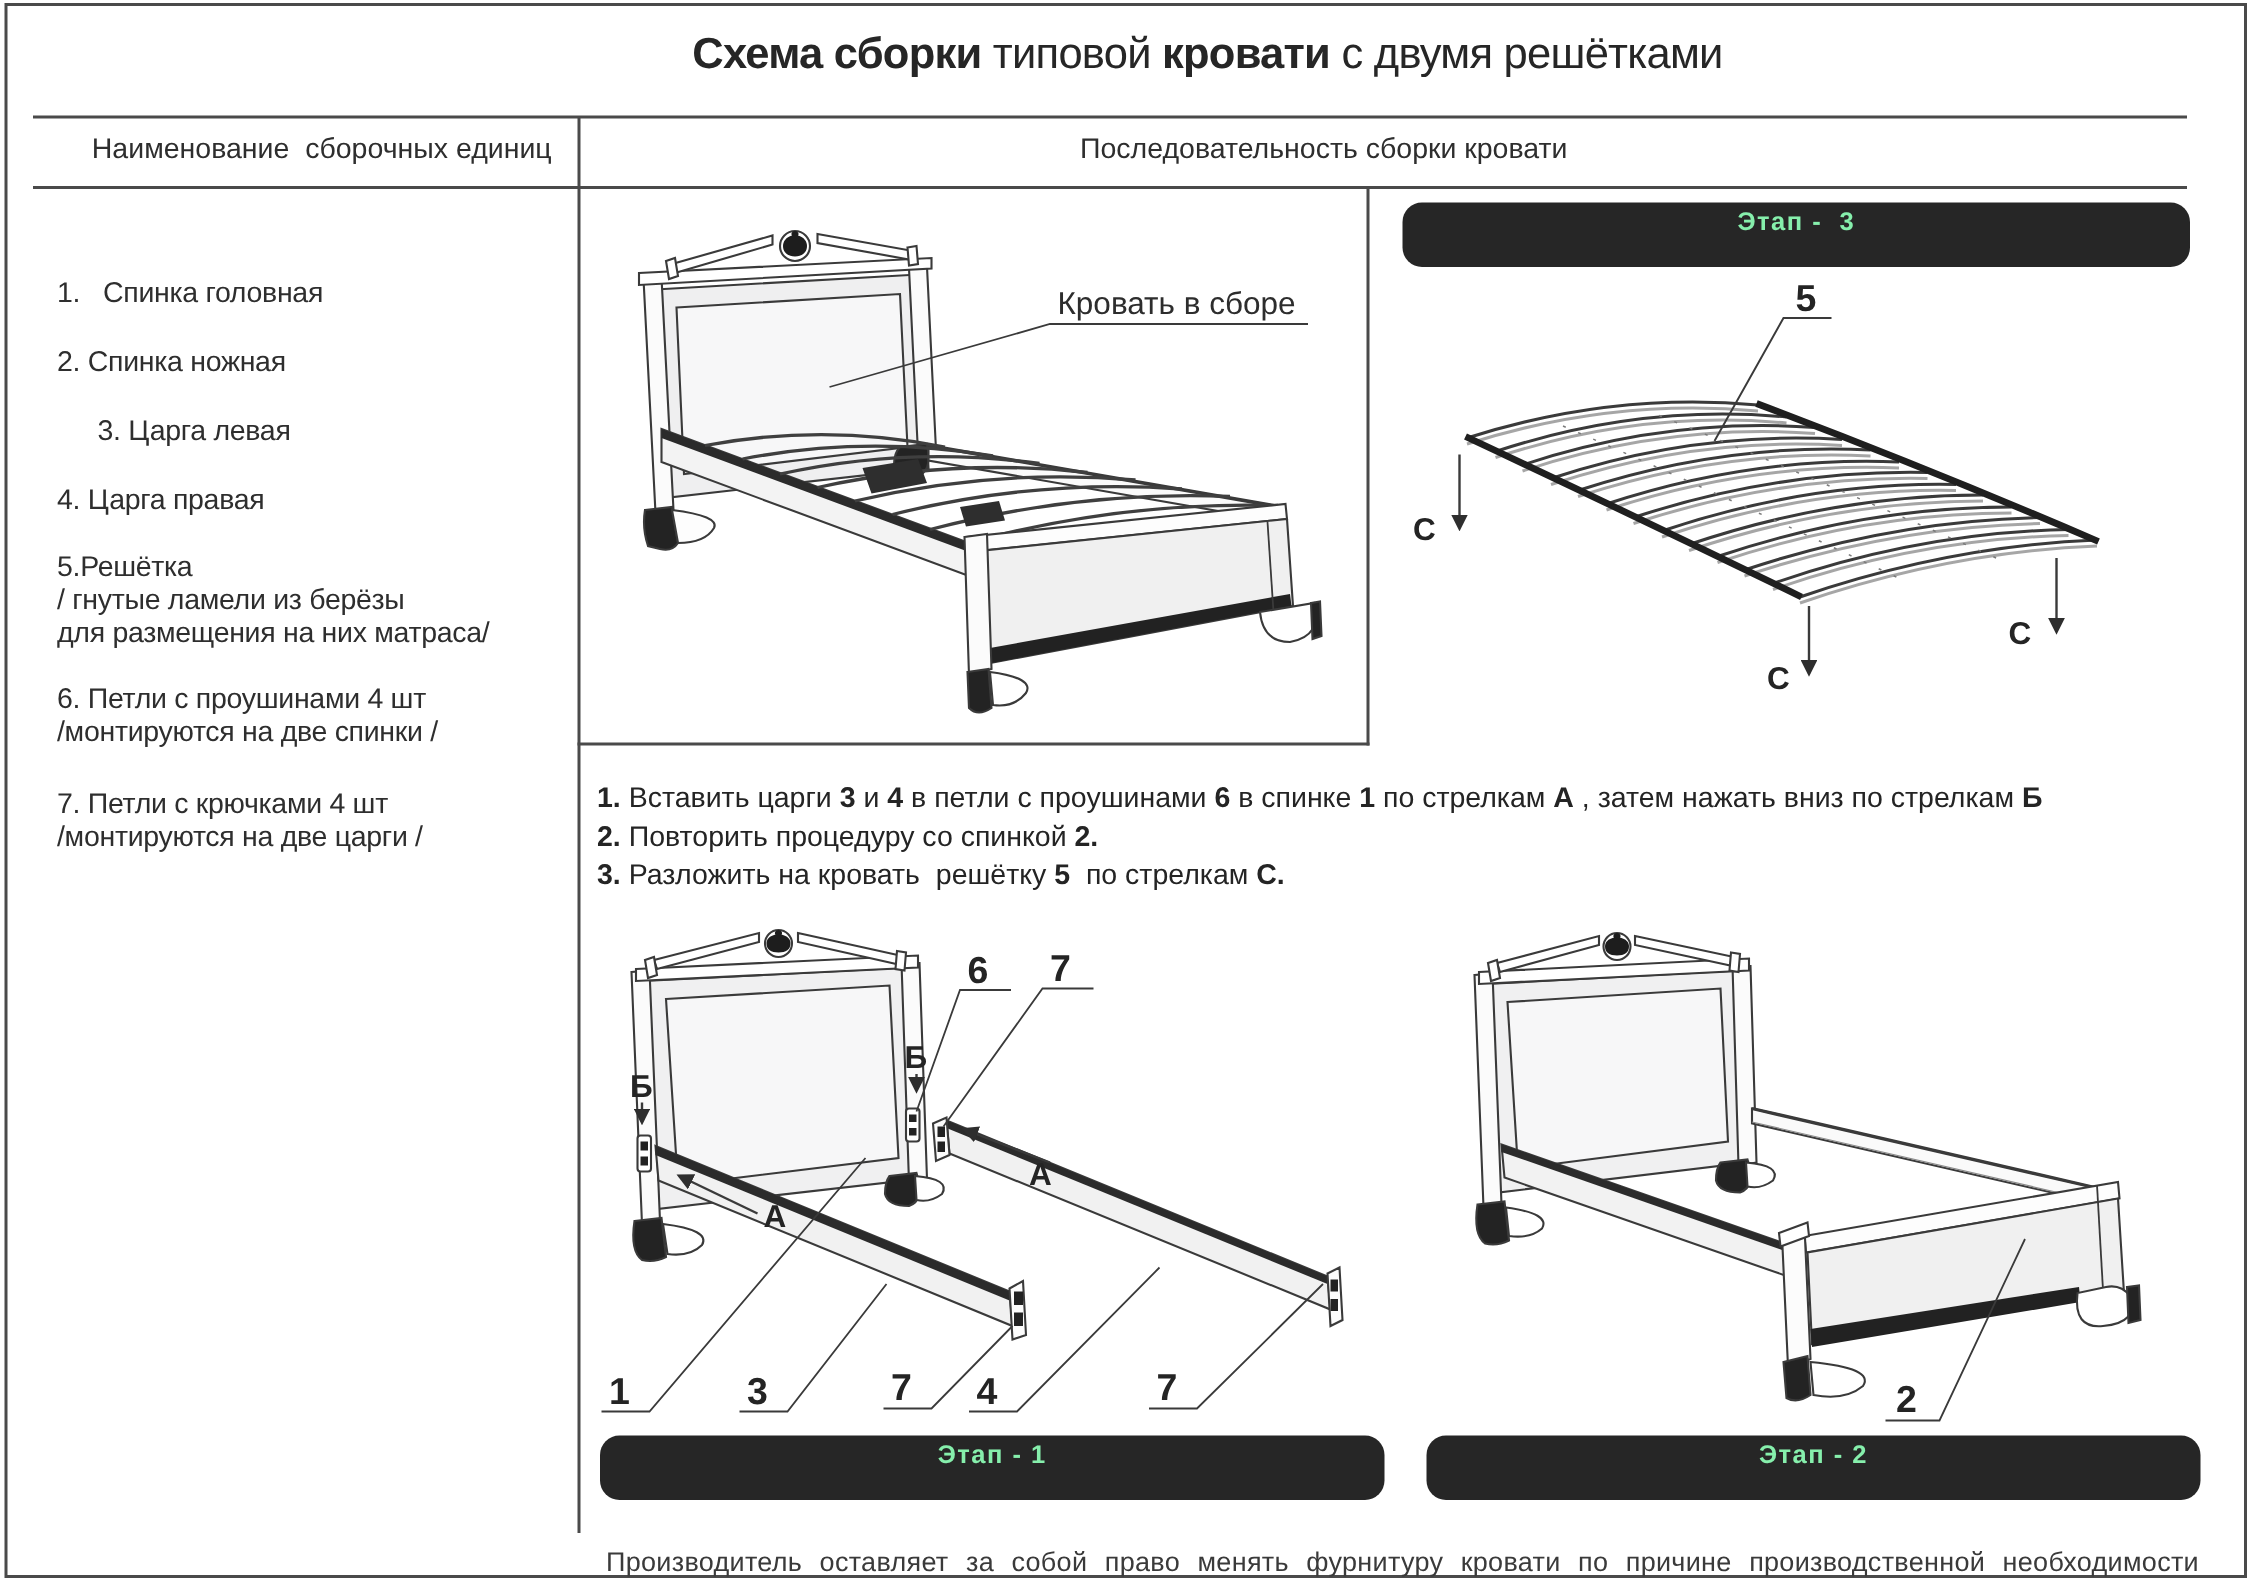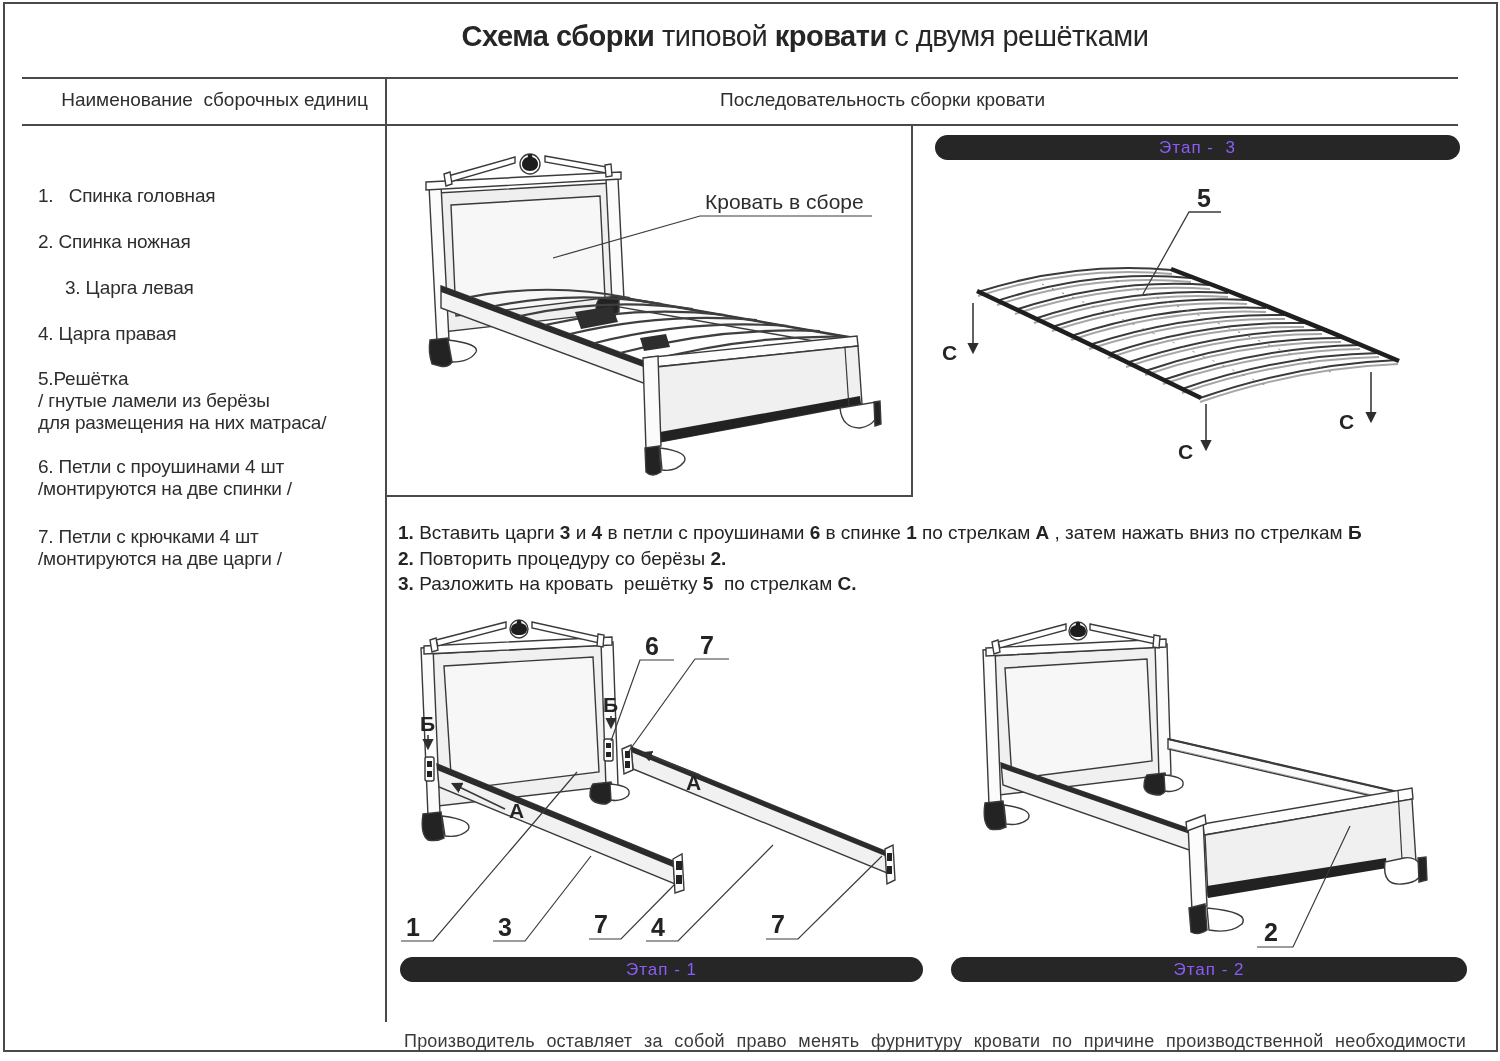--- a/index.html
+++ b/index.html
@@ -6,22 +6,22 @@
   #page{position:relative;width:1500px;height:1061px;background:#fff;overflow:hidden;
         font-family:"Liberation Sans", sans-serif;color:#2d2d2d;}
   .abs{position:absolute;}
   .pageborder{left:3px;top:2px;width:1491px;height:1046px;border:2px solid #4a4a4a;}
   .hline{background:#4a4a4a;height:2px;}
   .vline{background:#4a4a4a;width:2px;}
   .title{left:120px;top:20px;right:10px;text-align:center;font-size:29px;letter-spacing:-0.5px;color:#262626;white-space:pre-wrap;}
   .title .b{font-weight:bold;}
   .colhead{top:89px;font-size:19px;text-align:center;color:#2e2e2e;white-space:pre-wrap;}
   .parts-item{left:38px;font-size:19px;line-height:22px;white-space:pre-wrap;letter-spacing:-0.2px;color:#2e2e2e;}
-  .banner{height:25px;background:#262626;border-radius:13px;color:#8b5cf6;
-          font-size:17px;font-weight:normal;text-align:center;line-height:25px;
+  .banner{height:43px;background:#262626;border-radius:13px;color:#86efac;
+          font-size:17px;font-weight:bold;text-align:center;line-height:25px;
           letter-spacing:1px;white-space:pre-wrap;}
   .instr{left:398px;top:520px;width:1075px;font-size:19px;line-height:25.5px;color:#242424;}
   .instr span{white-space:pre-wrap;}
   .instr .b{font-weight:bold;}
   .disclaimer{left:404px;top:999px;width:1062px;font-size:18px;color:#3a3a3a;
               text-align:justify;text-align-last:justify;letter-spacing:0.2px;margin-top:32px;}
   svg{position:absolute;overflow:visible;}
   svg text{font-family:"Liberation Sans", sans-serif;}
   .lbl{font-weight:bold;font-size:25px;fill:#242424;}
   .arr{font-weight:bold;font-size:21px;fill:#242424;}
@@ -120,21 +120,21 @@
       <path d="M1371,372 L1371,421" stroke-width="1.6" marker-end="url(#ah3)"></path>
     </g>
     <text class="lbl" x="1197" y="207">5</text>
     <text class="arr" x="942" y="360">С</text>
     <text class="arr" x="1178" y="459">С</text>
     <text class="arr" x="1339" y="429">С</text>
   </svg>
 
   <div class="abs instr">
     <div><span class="b">1.</span><span> Вставить царги </span><span class="b">3</span><span> и </span><span class="b">4</span><span> в петли с проушинами </span><span class="b">6</span><span> в спинке </span><span class="b">1</span><span> по стрелкам </span><span class="b">А</span><span> , затем нажать вниз по стрелкам </span><span class="b">Б</span></div>
-    <div><span class="b">2.</span><span> Повторить процедуру со берёзы </span><span class="b">2.</span></div>
+    <div><span class="b">2.</span><span> Повторить процедуру со спинкой </span><span class="b">2.</span></div>
     <div><span class="b">3.</span><span> Разложить на кровать  решётку </span><span class="b">5</span><span>  по стрелкам </span><span class="b">С.</span></div>
   </div>
 
   <svg style="left:392px;top:612px;" width="536" height="345" viewBox="392 612 536 345">
     <defs>
       <marker id="ah1" viewBox="0 0 10 10" refX="8" refY="5" markerWidth="7" markerHeight="7" orient="auto-start-reverse">
         <path d="M0,0 L10,5 L0,10 Z" fill="#2e2e2e"></path>
       </marker>
     </defs>
     <g stroke="#3a3a3a" stroke-width="1.4" fill="none">

